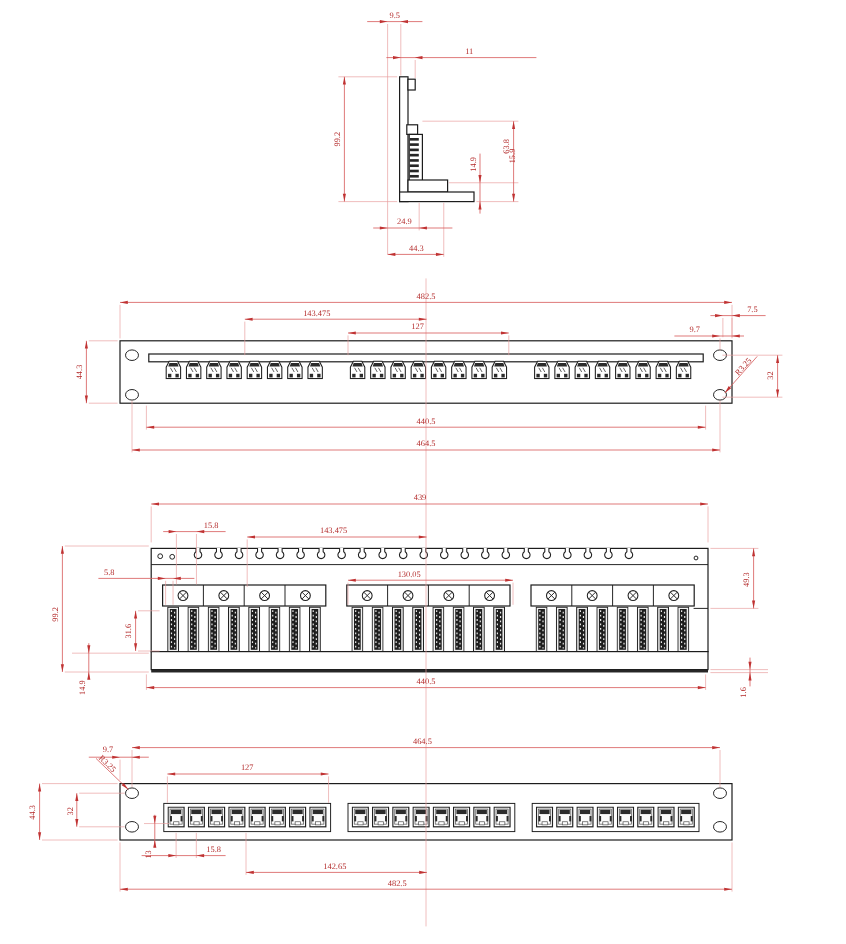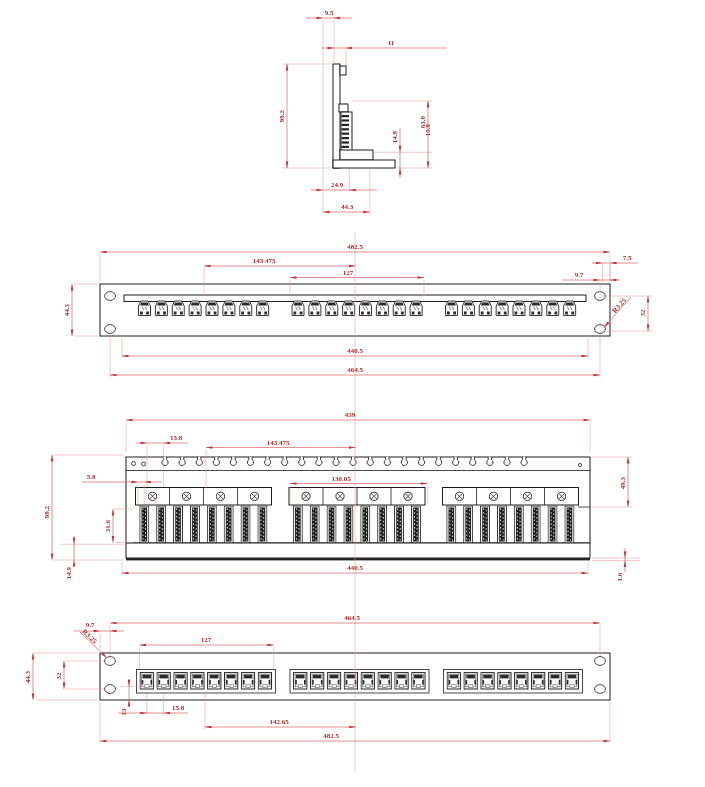--- a/index.html
+++ b/index.html
@@ -1,16 +1,16 @@
 <!DOCTYPE html>
 <html><head>
 <meta charset="utf-8">
 <style>
   html,body{margin:0;padding:0;background:#ffffff;}
-  .sheet{width:705px;height:787px;position:relative;background:#fff;overflow:hidden;font-weight:bold;}
+  .sheet{width:705px;height:787px;position:relative;background:#fff;overflow:hidden;}
   svg{display:block;}
   .blk{stroke:#1c1c1c;stroke-width:1;fill:#ffffff;}
   .blkthin{stroke:#1c1c1c;stroke-width:.8;fill:none;}
   .dk{fill:#262626;stroke:none;}
   .ext{stroke:#e89b9b;stroke-width:.55;fill:none;}
   .dl{stroke:#d96060;stroke-width:.7;fill:none;}
   .ah{fill:#c03333;stroke:none;}
   .dt{fill:#b32a2a;font-family:"Liberation Serif",serif;font-size:7px;text-anchor:middle;}
 </style>
 </head>

